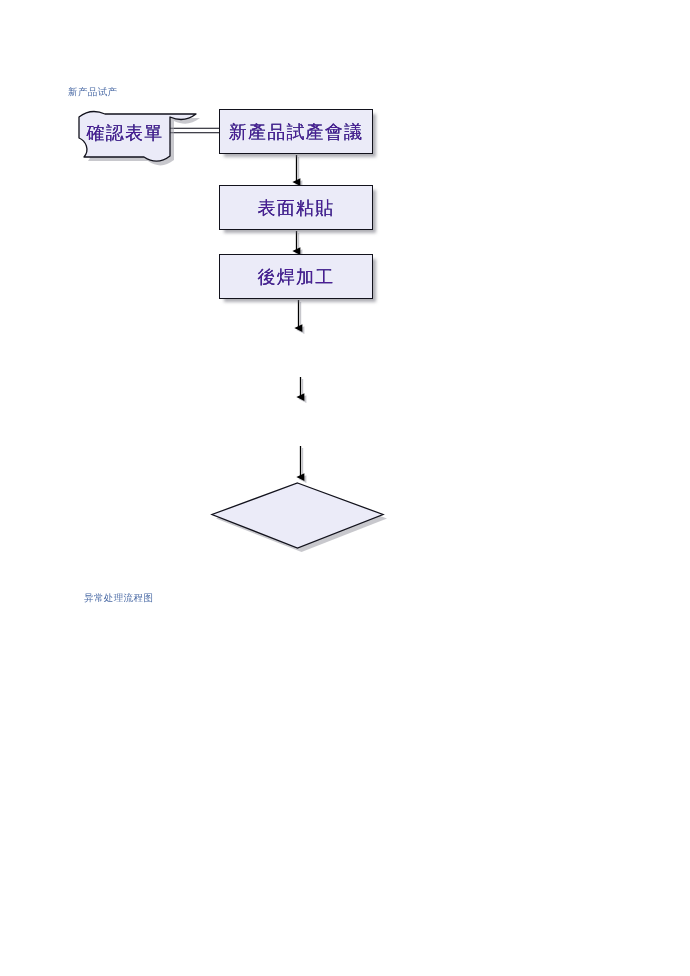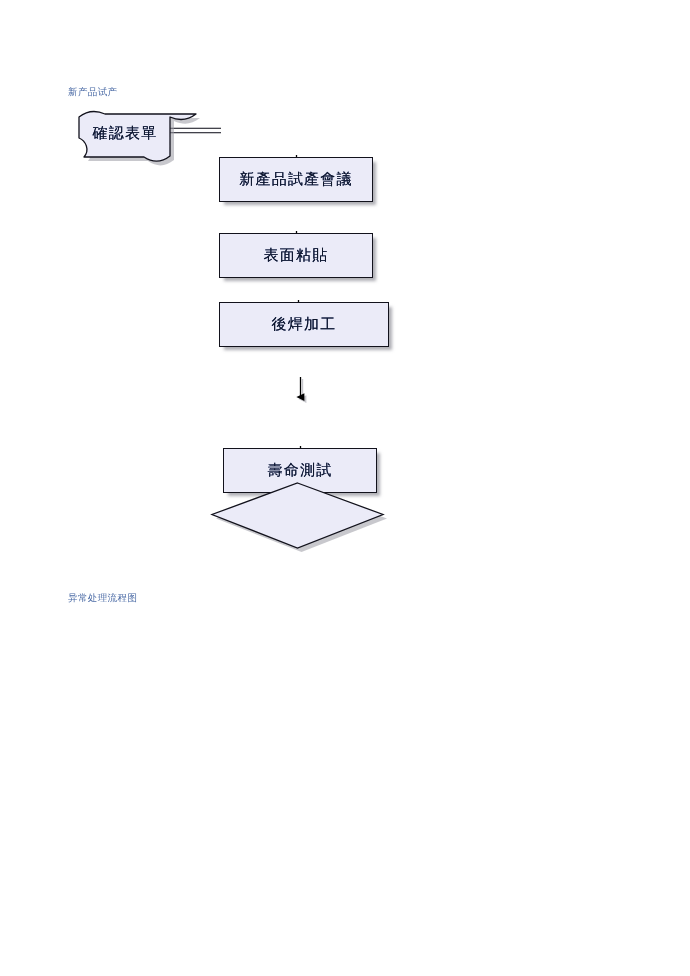--- a/index.html
+++ b/index.html
@@ -24,44 +24,43 @@
     position: absolute;
     font-size: 9.5px;
     line-height: 12px;
     color: #4a6aa5;
     letter-spacing: 0.4px;
     white-space: nowrap;
     font-family: "DejaVu Sans", "Liberation Sans", sans-serif;
     text-align: center;
   }
   #caption-top  { left: 68px; top: 86px; }
-  #caption-bot  { left: 68px; top: 592px; }
+  #caption-bot  { left: 84px; top: 592px; }
   .node {
     position: absolute;
     box-sizing: border-box;
     display: flex;
     align-items: center;
     justify-content: center;
   }
   .node-label {
-    color: #0f172a;
-    font-size: 15px;
+    color: #4c1d95;
+    font-size: 18px;
     letter-spacing: 1.2px;
     line-height: 1;
     white-space: nowrap;
     font-family: "DejaVu Sans", "Liberation Sans", sans-serif;
     text-shadow: 0 0 0 #1f3070;
     position: relative;
     z-index: 3;
   }
   .proc {
     background: #ebebf8;
     border: 1.3px solid #12121c;
     box-shadow: 4px 4px 3px -1px rgba(110,110,120,0.55);
-    margin-top: 48px;
   }
 
   
   svg.overlay {
     position: absolute;
     left: 0;
     top: 0;
     width: 690px;
     height: 976px;
     pointer-events: none;
@@ -136,28 +135,25 @@
   </div>
 
   <div class="node proc" style="left:219px; top:109px; width:154px; height:45px;">
     <span class="node-label">新產品試產會議</span>
   </div>
 
   <div class="node proc" style="left:219px; top:185px; width:154px; height:45px;">
     <span class="node-label">表面粘貼</span>
   </div>
 
-  <div class="node proc" style="left:219px; top:254px; width:170px; height:45px;justify-content:center;">
+  <div class="node proc" style="left:219px; top:254px; width:154px; height:45px;justify-content:center;">
     <span class="node-label">後焊加工</span>
   </div>
 
 
-  <div class="node proc" style="left:223px; top:400px; width:154px; height:45px;">
-    <span class="node-label">壽命測試</span>
-  </div>
 
   <svg class="overlay" viewBox="0 0 690 976" xmlns="http://www.w3.org/2000/svg">
     <polygon points="297.5,483 383,514.5 297.5,548 212,514.5" fill="#9a9aa4" opacity="0.55" transform="translate(4,4)"></polygon>
     <polygon points="297.5,483 383,514.5 297.5,548 212,514.5" fill="#ebebf8" stroke="#12121c" stroke-width="1.3" stroke-linejoin="miter"></polygon>
   </svg>
 
   <div class="caption" id="caption-bot">异常处理流程图</div>
 
 </div>
 

